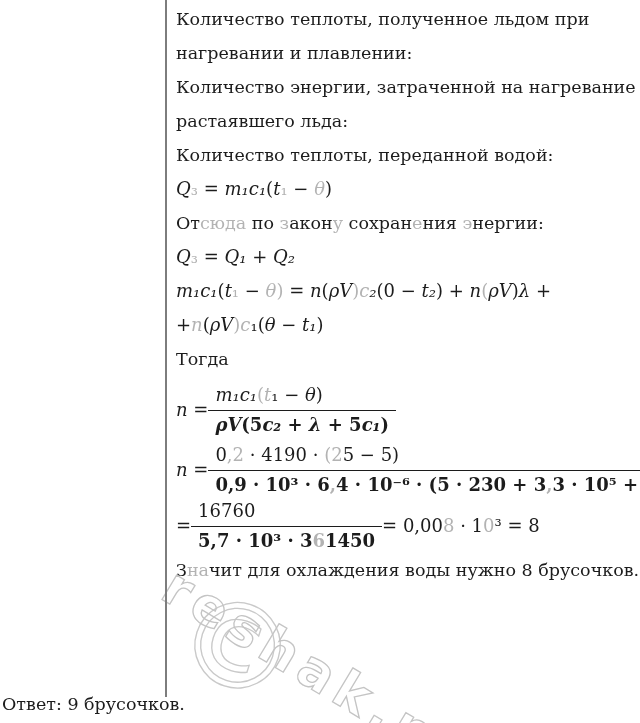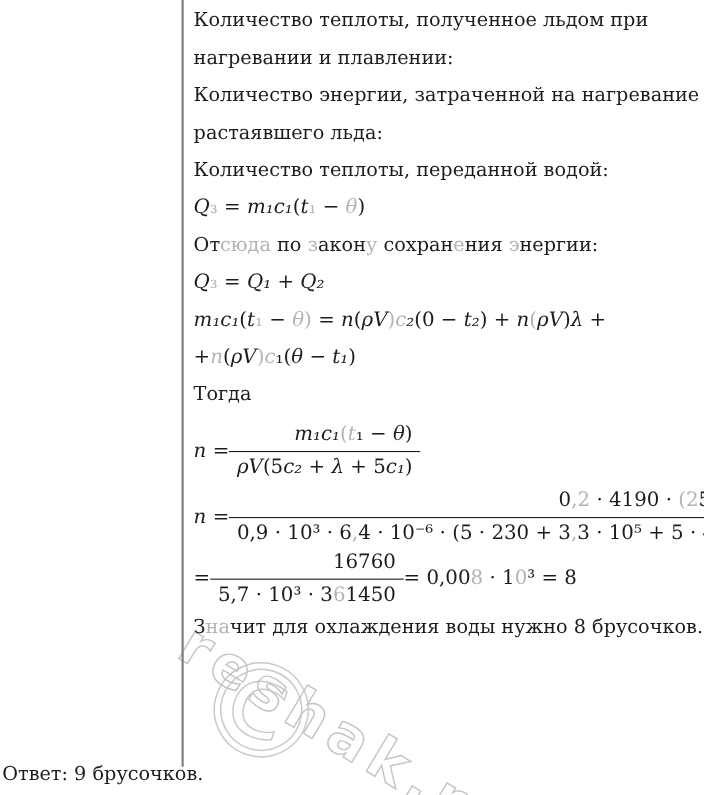--- a/index.html
+++ b/index.html
@@ -38,23 +38,23 @@
   .formula { font-size:18px; }
   .it { font-style:italic; }
   .gy { color:#b3b3b3; }
   .eqrow {
     display:flex; align-items:center; white-space:nowrap;
     font-size:18px; line-height:1.25;
   }
   .eqrow-n   { margin:7px 0 6px 0; }
   .eqrow-big { margin:4px 0 2px 0; }
   .eqrow-res { margin:2px 0 0 0; }
-  .frac { display:inline-block; vertical-align:middle; text-align:right; }
+  .frac { display:inline-block; vertical-align:middle; text-align:left; }
   .frac .num { display:block; padding:1px 7px 3px; border-bottom:1.7px solid #1c1c1c; }
-  .frac .den { display:block; padding:3px 7px 1px; }
+  .frac .den { display:block; padding:3px 7px 1px;font-weight:bold; }
   .answer {
     position:absolute; left:2px; top:694px; z-index:1;
     font-size:17.5px; white-space:nowrap;
   }
 </style>
 </head>
 <body>
 
 <div class="page">
 

